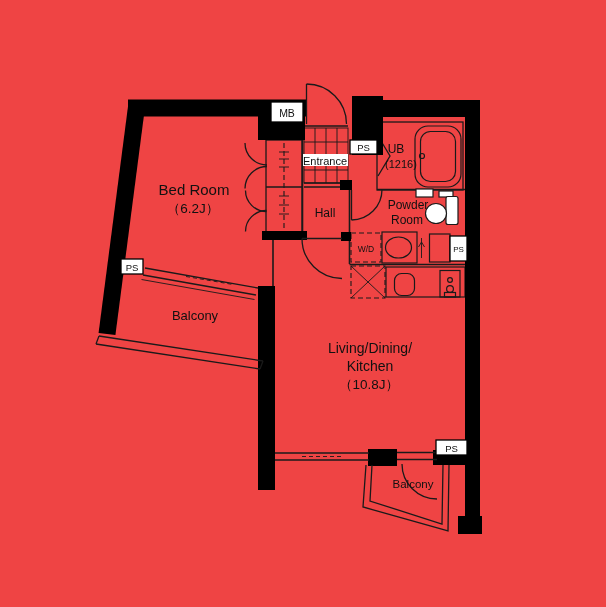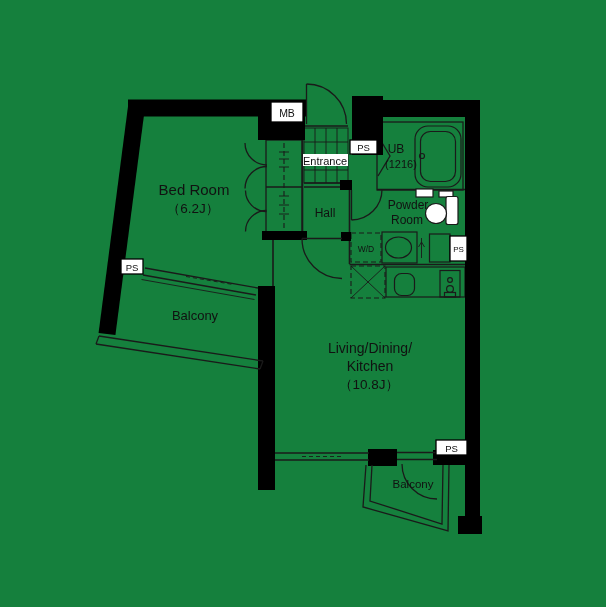--- a/index.html
+++ b/index.html
@@ -1,16 +1,16 @@
 <!DOCTYPE html>
 <html><head>
 <meta charset="utf-8">
 <style>
   html,body{margin:0;padding:0;background:#ffffff;}
-  .canvas{position:relative;width:606px;height:607px;background:#15803d;overflow:hidden;}
+  .canvas{position:relative;width:606px;height:607px;background:#ef4444;overflow:hidden;}
   svg{position:absolute;left:0;top:0;}
   .thin{stroke:#1a1a1a;stroke-width:1.3;fill:none;}
   .thin2{stroke:#1a1a1a;stroke-width:1.6;fill:none;}
   .hair{stroke:#1a1a1a;stroke-width:0.9;fill:none;}
   .wall{stroke:#000000;fill:none;}
   .wallfill{fill:#000000;stroke:none;}
   .whitebox{fill:#ffffff;stroke:#000000;stroke-width:1.3;}
   .fix{stroke:#1a1a1a;stroke-width:1.2;fill:#ffffff;}
   .fixn{stroke:#1a1a1a;stroke-width:1.2;fill:none;}
   .dash{stroke:#1a1a1a;stroke-width:1.1;fill:none;stroke-dasharray:5 3;}

